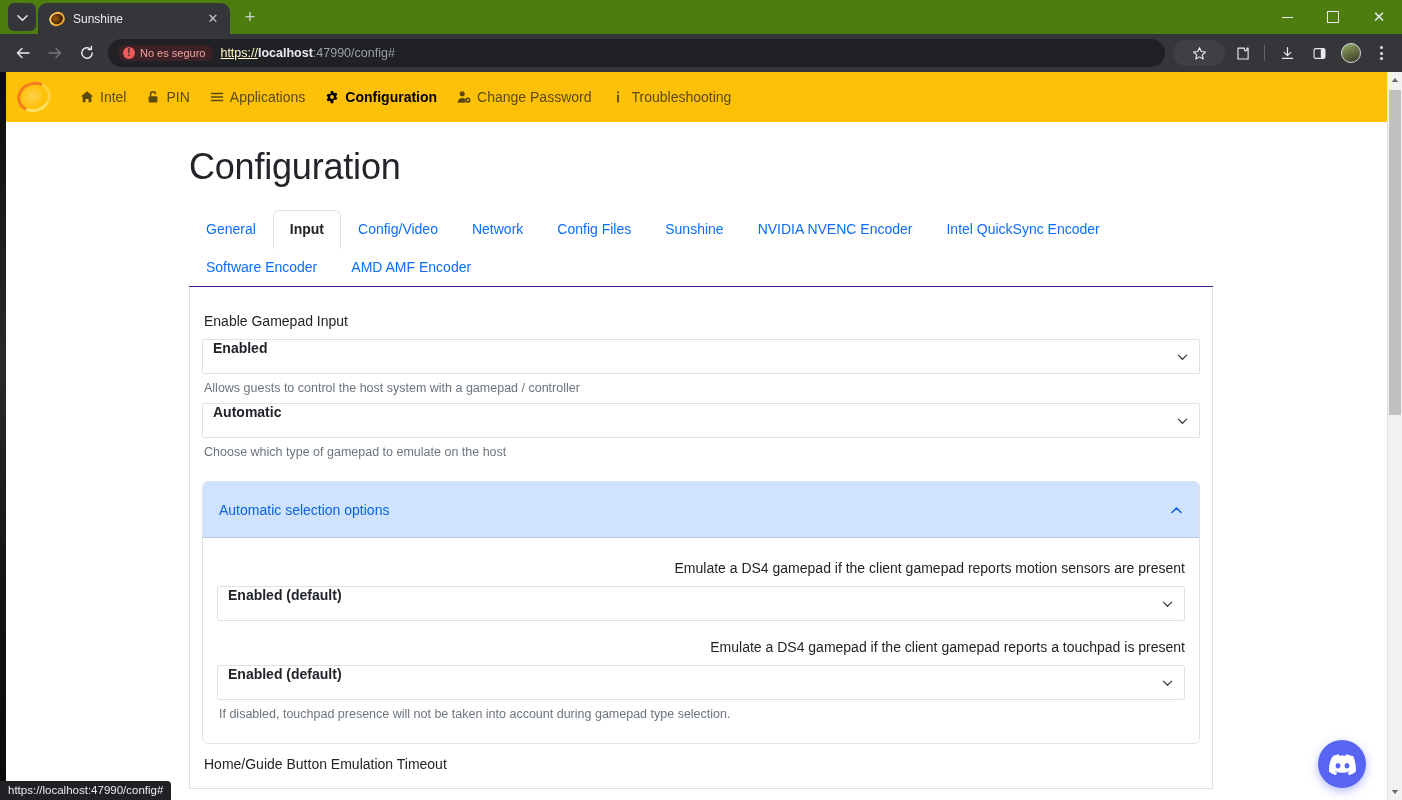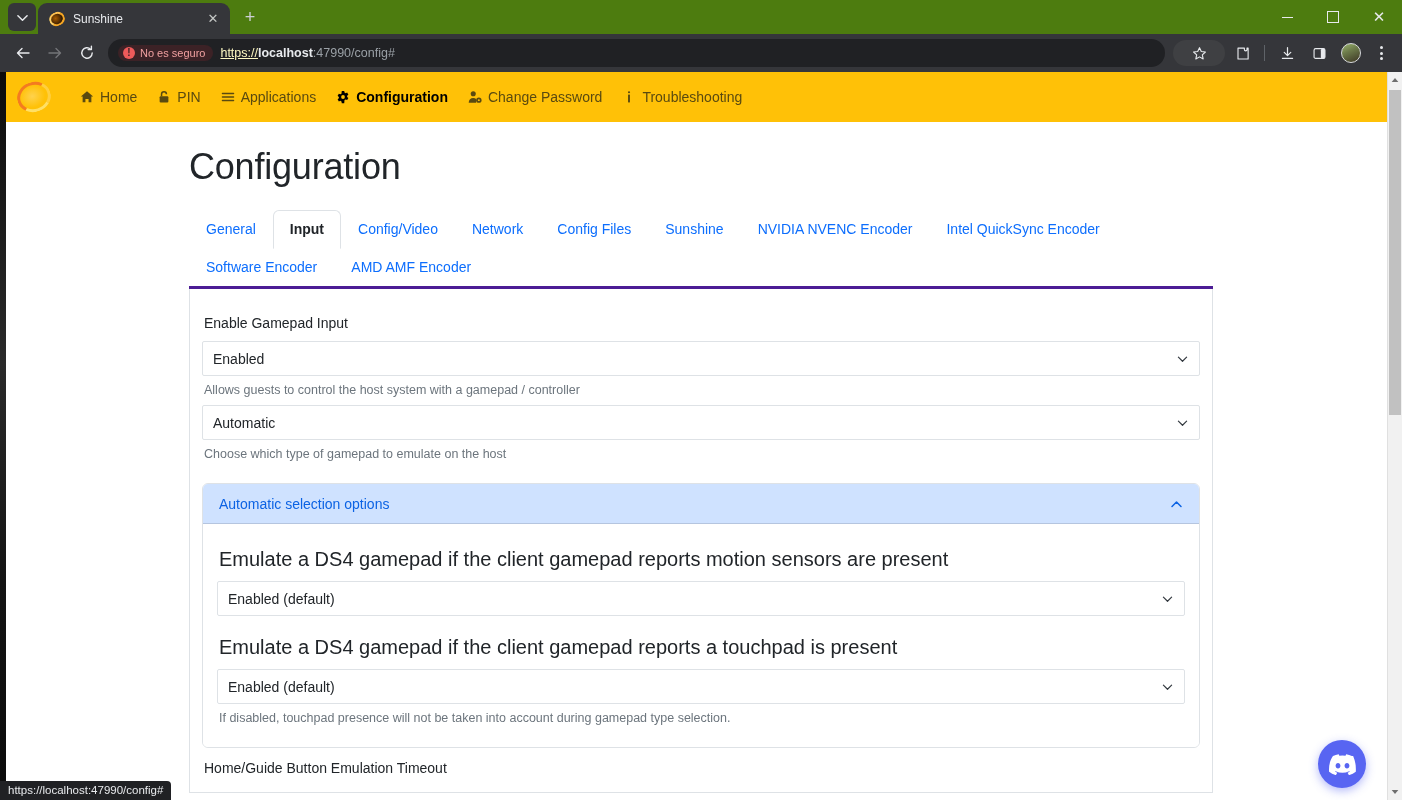--- a/index.html
+++ b/index.html
@@ -207,21 +207,21 @@
   }
   h1.pagetitle {
     font-size: 36px; font-weight: 400; color: #212529;
     margin: 24px 0 22px 0;
     letter-spacing: -0.2px;
   }
 
   
   .navtabs {
     display: flex; flex-wrap: wrap;
-    border-bottom: 3px solid #4c1d95;
+    border-bottom: 1px solid #4c1d95;
     margin-bottom: 0;
     position: relative;
   }
   .navtab {
     padding: 8px 16px;
     font-size: 14px; color: #0d6efd;
     cursor: pointer;
     border: 1px solid transparent;
     border-radius: 6px 6px 0 0;
     margin-bottom: -1px;
@@ -248,23 +248,24 @@
     margin: 10px 0 7px 2px;
     line-height: 1.5;
   }
   .fcontrol {
     width: 100%; height: 35px;
     border: 1px solid #dee2e6;
     border-radius: 2px;
     background: #fff;
     font-size: 14px; color: #212529;
     padding: 0 30px 0 10px;
-    display: flex; align-items: center;
+    display: flex; 
     position: relative;
     cursor: pointer;
+    font-weight: bold;
   }
   .chev {
     position: absolute; right: 11px; top: 50%;
     transform: translateY(-50%);
     width: 11px; height: 11px;
     pointer-events: none;
   }
   .chev svg { display: block; width: 11px; height: 11px; }
   .fhelp {
     font-size: 12.5px; color: #6c757d;
@@ -276,28 +277,28 @@
   .accordion {
     border: 1px solid #dee2e6;
     border-radius: 6px;
     margin: 14px 0 0 0;
     overflow: hidden;
   }
   .acc-header {
     background: #cfe2ff;
     color: #0c63e4;
     font-size: 14px;
-    padding: 12px 16px;
+    padding: 20px 16px;
     display: flex; align-items: center; justify-content: space-between;
     cursor: pointer;
     box-shadow: inset 0 -1px 0 rgba(0,0,0,.125);
   }
   .acc-header .acc-chev { width: 13px; height: 13px; }
   .acc-body { padding: 10px 14px 14px 14px; background: #fff; }
-  .acc-body .flabel { font-size: 20px; }
+  .acc-body .flabel { font-size: 14px; text-align: right; }
 
   
   .scrollbar {
     position: absolute; right: 0; top: 0; bottom: 0;
     width: 15px;
     background: #f1f1f1;
     border-left: 1px solid #e0e0e0;
     z-index: 20;
   }
   .sb-arrow {
@@ -430,21 +431,21 @@
     <div class="sunnav">
       <span class="sunlogo">
           <span class="ell"></span>
         </span>
       <div class="navitems">
 
         <div class="navitem">
           <svg viewBox="0 0 16 16">
             <path d="M8 1.5 L15 7.4 h-2 V14 H9.8V10.2H6.2V14H3V7.4H1Z" fill="currentColor"></path>
           </svg>
-          <span>Home</span>
+          <span>Intel</span>
         </div>
 
         <div class="navitem">
           <svg viewBox="0 0 16 16">
             <rect x="3" y="7" width="10" height="7.4" rx="1.3" fill="currentColor"></rect>
             <path d="M5.2 7 V4.8 a2.8 2.8 0 0 1 5.6 0" fill="none" stroke="currentColor" stroke-width="1.7"></path>
           </svg>
           <span>PIN</span>
         </div>
 

